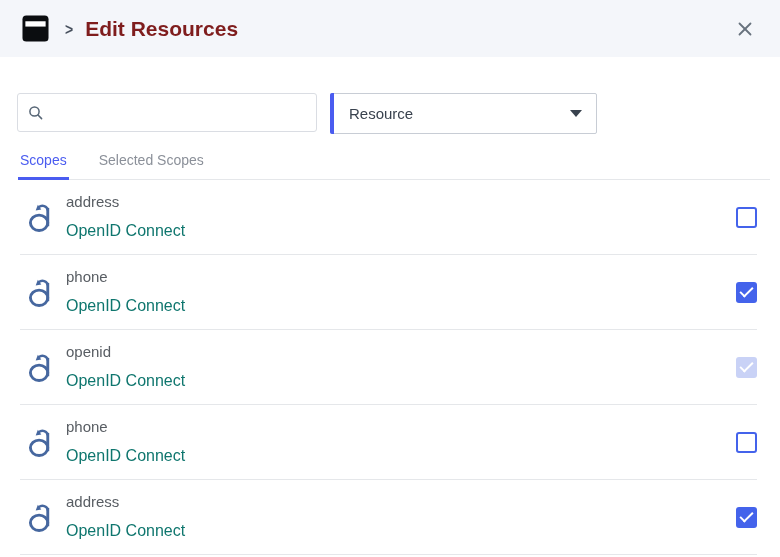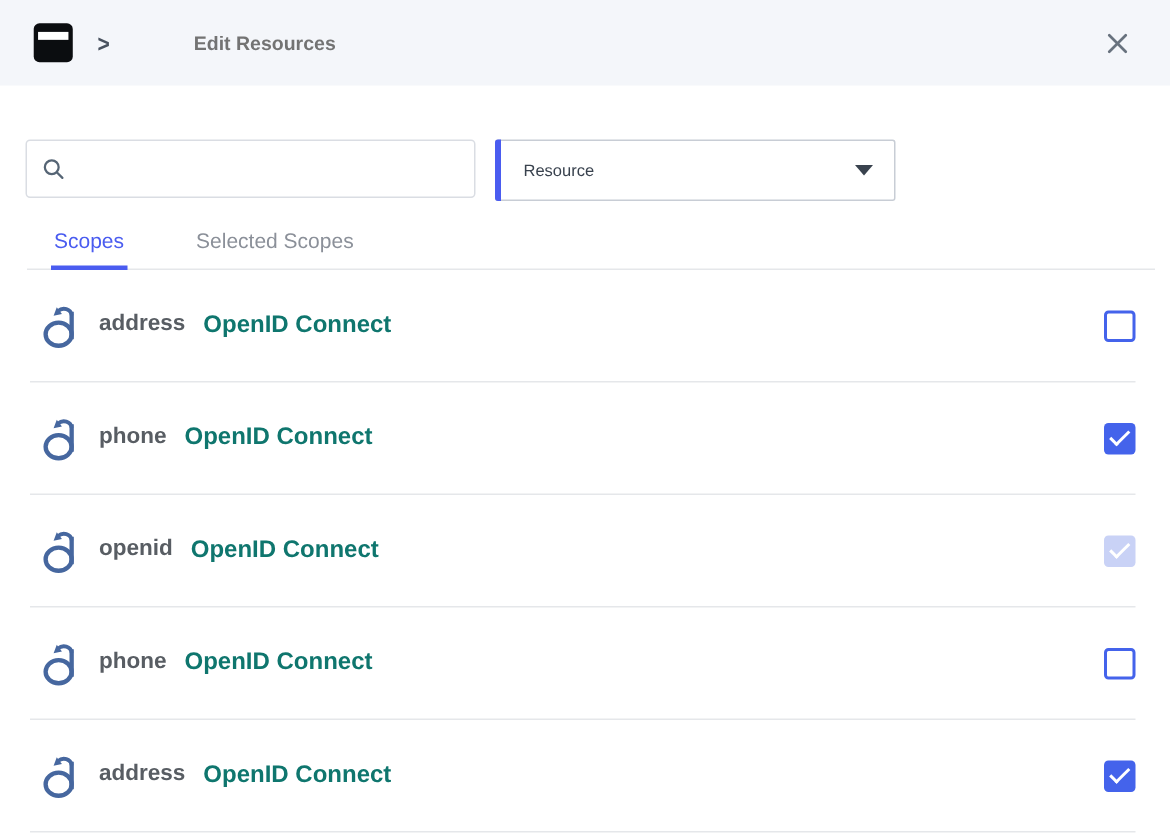--- a/index.html
+++ b/index.html
@@ -27,21 +27,21 @@
   .app-icon{width:27px;height:27px;flex:0 0 auto;}
   .breadcrumb{display:flex;align-items:center;margin-left:16px;gap:12px;}
   .crumb-link{
     color:var(--accent);
     font-weight:bold;
     font-size:15px;
     text-decoration:none;
     cursor:pointer;
   }
   .crumb-sep{color:#49525f;font-size:14px;font-weight:bold;transform:scaleY(1.15);}
-  .crumb-current{color:#737373;font-weight:bold;font-size:13px;margin-left:44px;}
+  .crumb-current{color:#7f1d1d;font-weight:bold;font-size:21px;}
   .close-btn{
     margin-left:auto;
     width:26px;height:26px;
     display:flex;align-items:center;justify-content:center;
     cursor:pointer;
   }
   
   .toolbar{
     display:flex;
     align-items:flex-start;
@@ -74,21 +74,21 @@
     padding:0 14px 0 18px;
     background:#fff;
     cursor:pointer;
   }
   .dropdown .accent-bar{
     position:absolute;left:-1px;top:-1px;bottom:-1px;
     width:4px;
     background:var(--accent);
     border-radius:2px 0 0 2px;
   }
-  .dropdown-value{font-size:11px;color:#39424e;}
+  .dropdown-value{font-size:15px;color:#39424e;}
   .caret{
     margin-left:auto;
     width:0;height:0;
     border-left:6px solid transparent;
     border-right:6px solid transparent;
     border-top:7px solid #39424e;
   }
   
   .tabs{
     display:flex;
@@ -96,36 +96,35 @@
     border-bottom:1px solid var(--divider);
   }
   .tab{
     font-size:14px;
     padding:4px 2px 9px 2px;
     margin-right:28px;
     color:#8b9099;
     cursor:pointer;
     border-bottom:3px solid transparent;
     margin-bottom:-1px;
-    margin-left:16px;
   }
   .tab.active{
     color:var(--accent);
     border-bottom-color:var(--accent);
   }
   
   .scope-list{padding:0 23px 0 20px;}
   .scope-row{
     height:75px;
     display:flex;
     align-items:center;
     border-bottom:1px solid var(--divider);
   }
   .scope-icon{width:27px;height:31px;flex:0 0 auto;margin-left:8px;}
-  .scope-text{margin-left:11px;display:flex;flex-direction:row;gap:12px;font-weight:bold;}
+  .scope-text{margin-left:11px;display:flex;flex-direction:column;gap:12px;}
   .scope-name{font-size:15px;color:#585d63;line-height:1.1;}
   .scope-provider{font-size:16px;color:#0f766e;line-height:1.1;}
   .checkbox{
     margin-left:auto;
     width:21px;height:21px;
     border-radius:3px;
     cursor:pointer;
     position:relative;
   }
   .checkbox.unchecked{border:2px solid var(--checkbox);background:#fff;}

